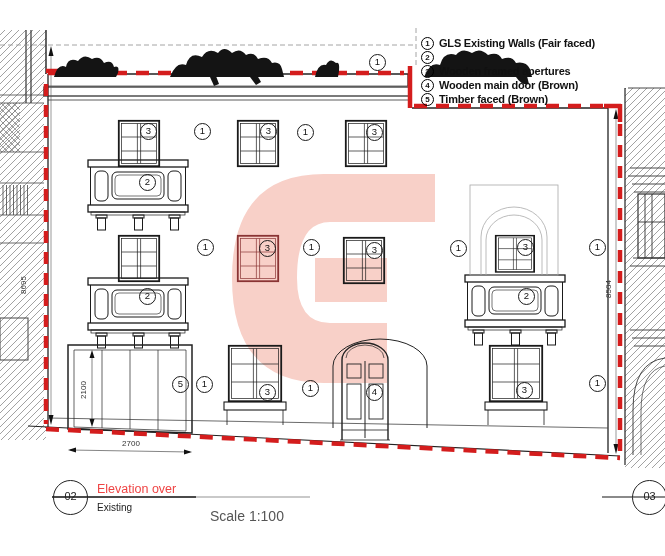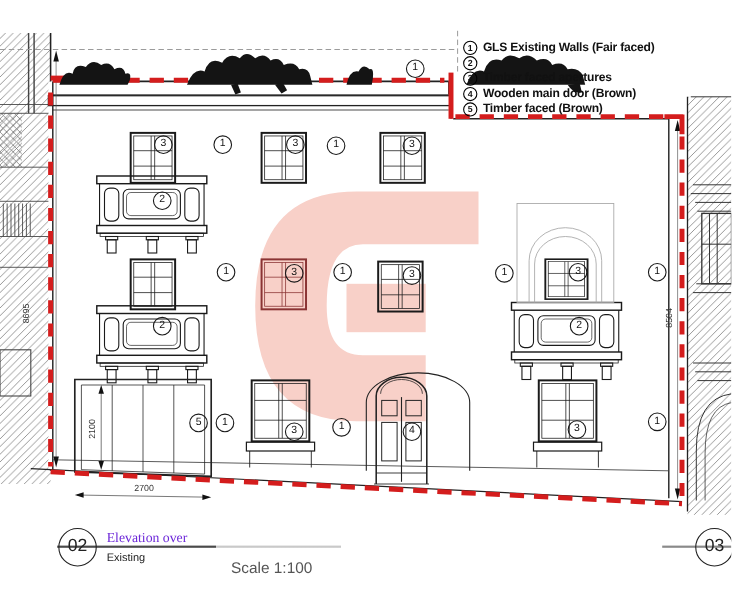--- a/index.html
+++ b/index.html
@@ -18,25 +18,25 @@
   .cnum{flex:0 0 auto;width:11px;height:11px;border:1px solid #000;border-radius:50%;
         font-size:8px;line-height:11px;text-align:center;font-weight:700;background:transparent;}
   .ltext{font-size:11px;font-weight:700;letter-spacing:-.2px;white-space:nowrap;}
   
   .marker{position:absolute;width:15px;height:15px;margin:-8px 0 0 -8px;border:1.2px solid #1a1a1a;
           border-radius:50%;font-size:9.5px;line-height:13.5px;text-align:center;background:transparent;}
   
   .tb-line{position:absolute;left:52px;top:496px;width:258px;height:2px;
            background:linear-gradient(to right,#4a4a4a 56%,#c9c9c9 56%);}
   .tb-circle{position:absolute;width:33px;height:33px;border:1.4px solid #222;border-radius:50%;
-             background:transparent;font-size:16px;text-align:center;line-height:31px;color:#222;}
+             background:transparent;font-size:11px;text-align:center;line-height:31px;color:#222;}
   .tb-c02{left:53px;top:480px;}
   .tb-c03{left:632px;top:480px;}
   .tb-line2{position:absolute;left:602px;top:496px;width:63px;height:2px;background:#8a8a8a;}
-  .tb-title1{position:absolute;left:97px;top:482px;font-size:12.5px;color:#6d28d9;font-family:Liberation Serif, serif;}
+  .tb-title1{position:absolute;left:97px;top:482px;font-size:12.5px;color:#ef4444;}
   .tb-title2{position:absolute;left:97px;top:502px;font-size:10px;color:#222;}
   .tb-scale{position:absolute;left:210px;top:508px;font-size:14px;color:#555;}
 </style>
 </head>
 <body>
 
 <div class="sheet">
 
   <svg width="665" height="556" viewBox="0 0 665 556">
     <defs>
@@ -231,21 +231,21 @@
     <div>
         <div class="legend-row">
           <span class="cnum">1</span>
           <span class="ltext">GLS Existing Walls (Fair faced)</span>
         </div>
         <div class="legend-row">
           <span class="cnum">2</span>
         </div>
         <div class="legend-row">
           <span class="cnum">3</span>
-          <span class="ltext">Timber faced apertures</span>
+          <span class="ltext">Wooden framed apertures</span>
         </div>
         <div class="legend-row">
           <span class="cnum">4</span>
           <span class="ltext">Wooden main door (Brown)</span>
         </div>
         <div class="legend-row">
           <span class="cnum">5</span>
           <span class="ltext">Timber faced (Brown)</span>
         </div>
       </div>

